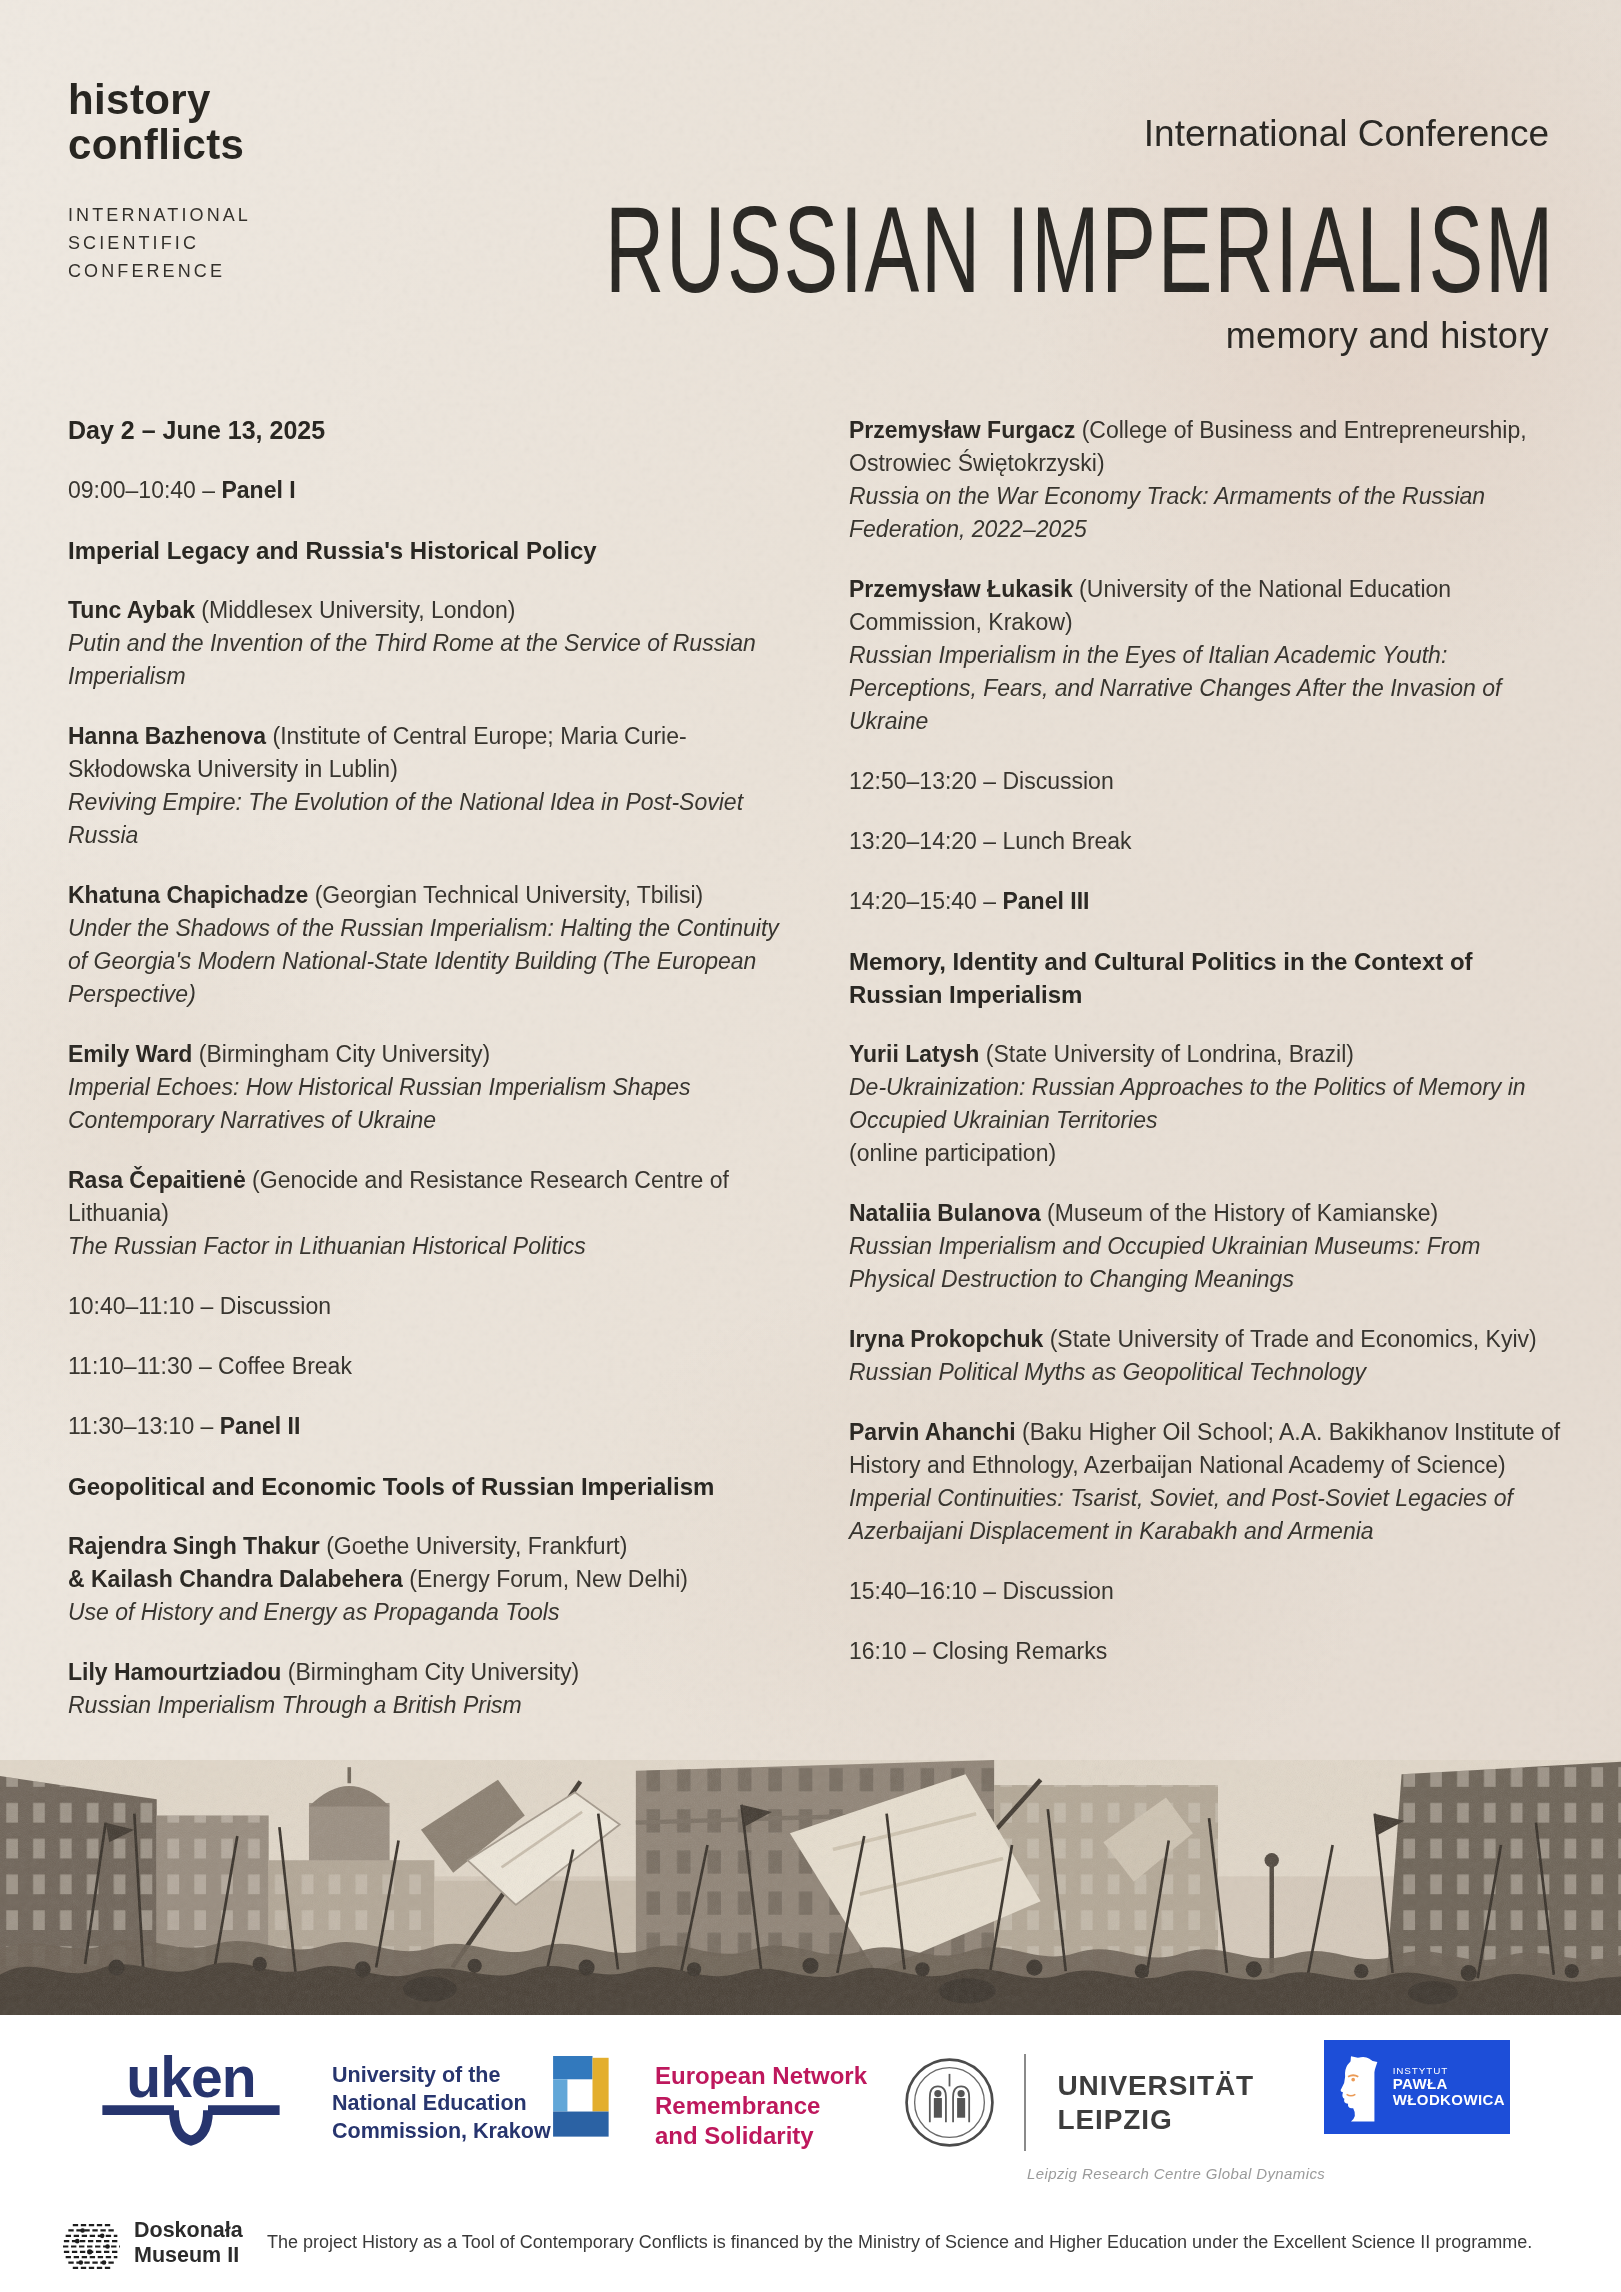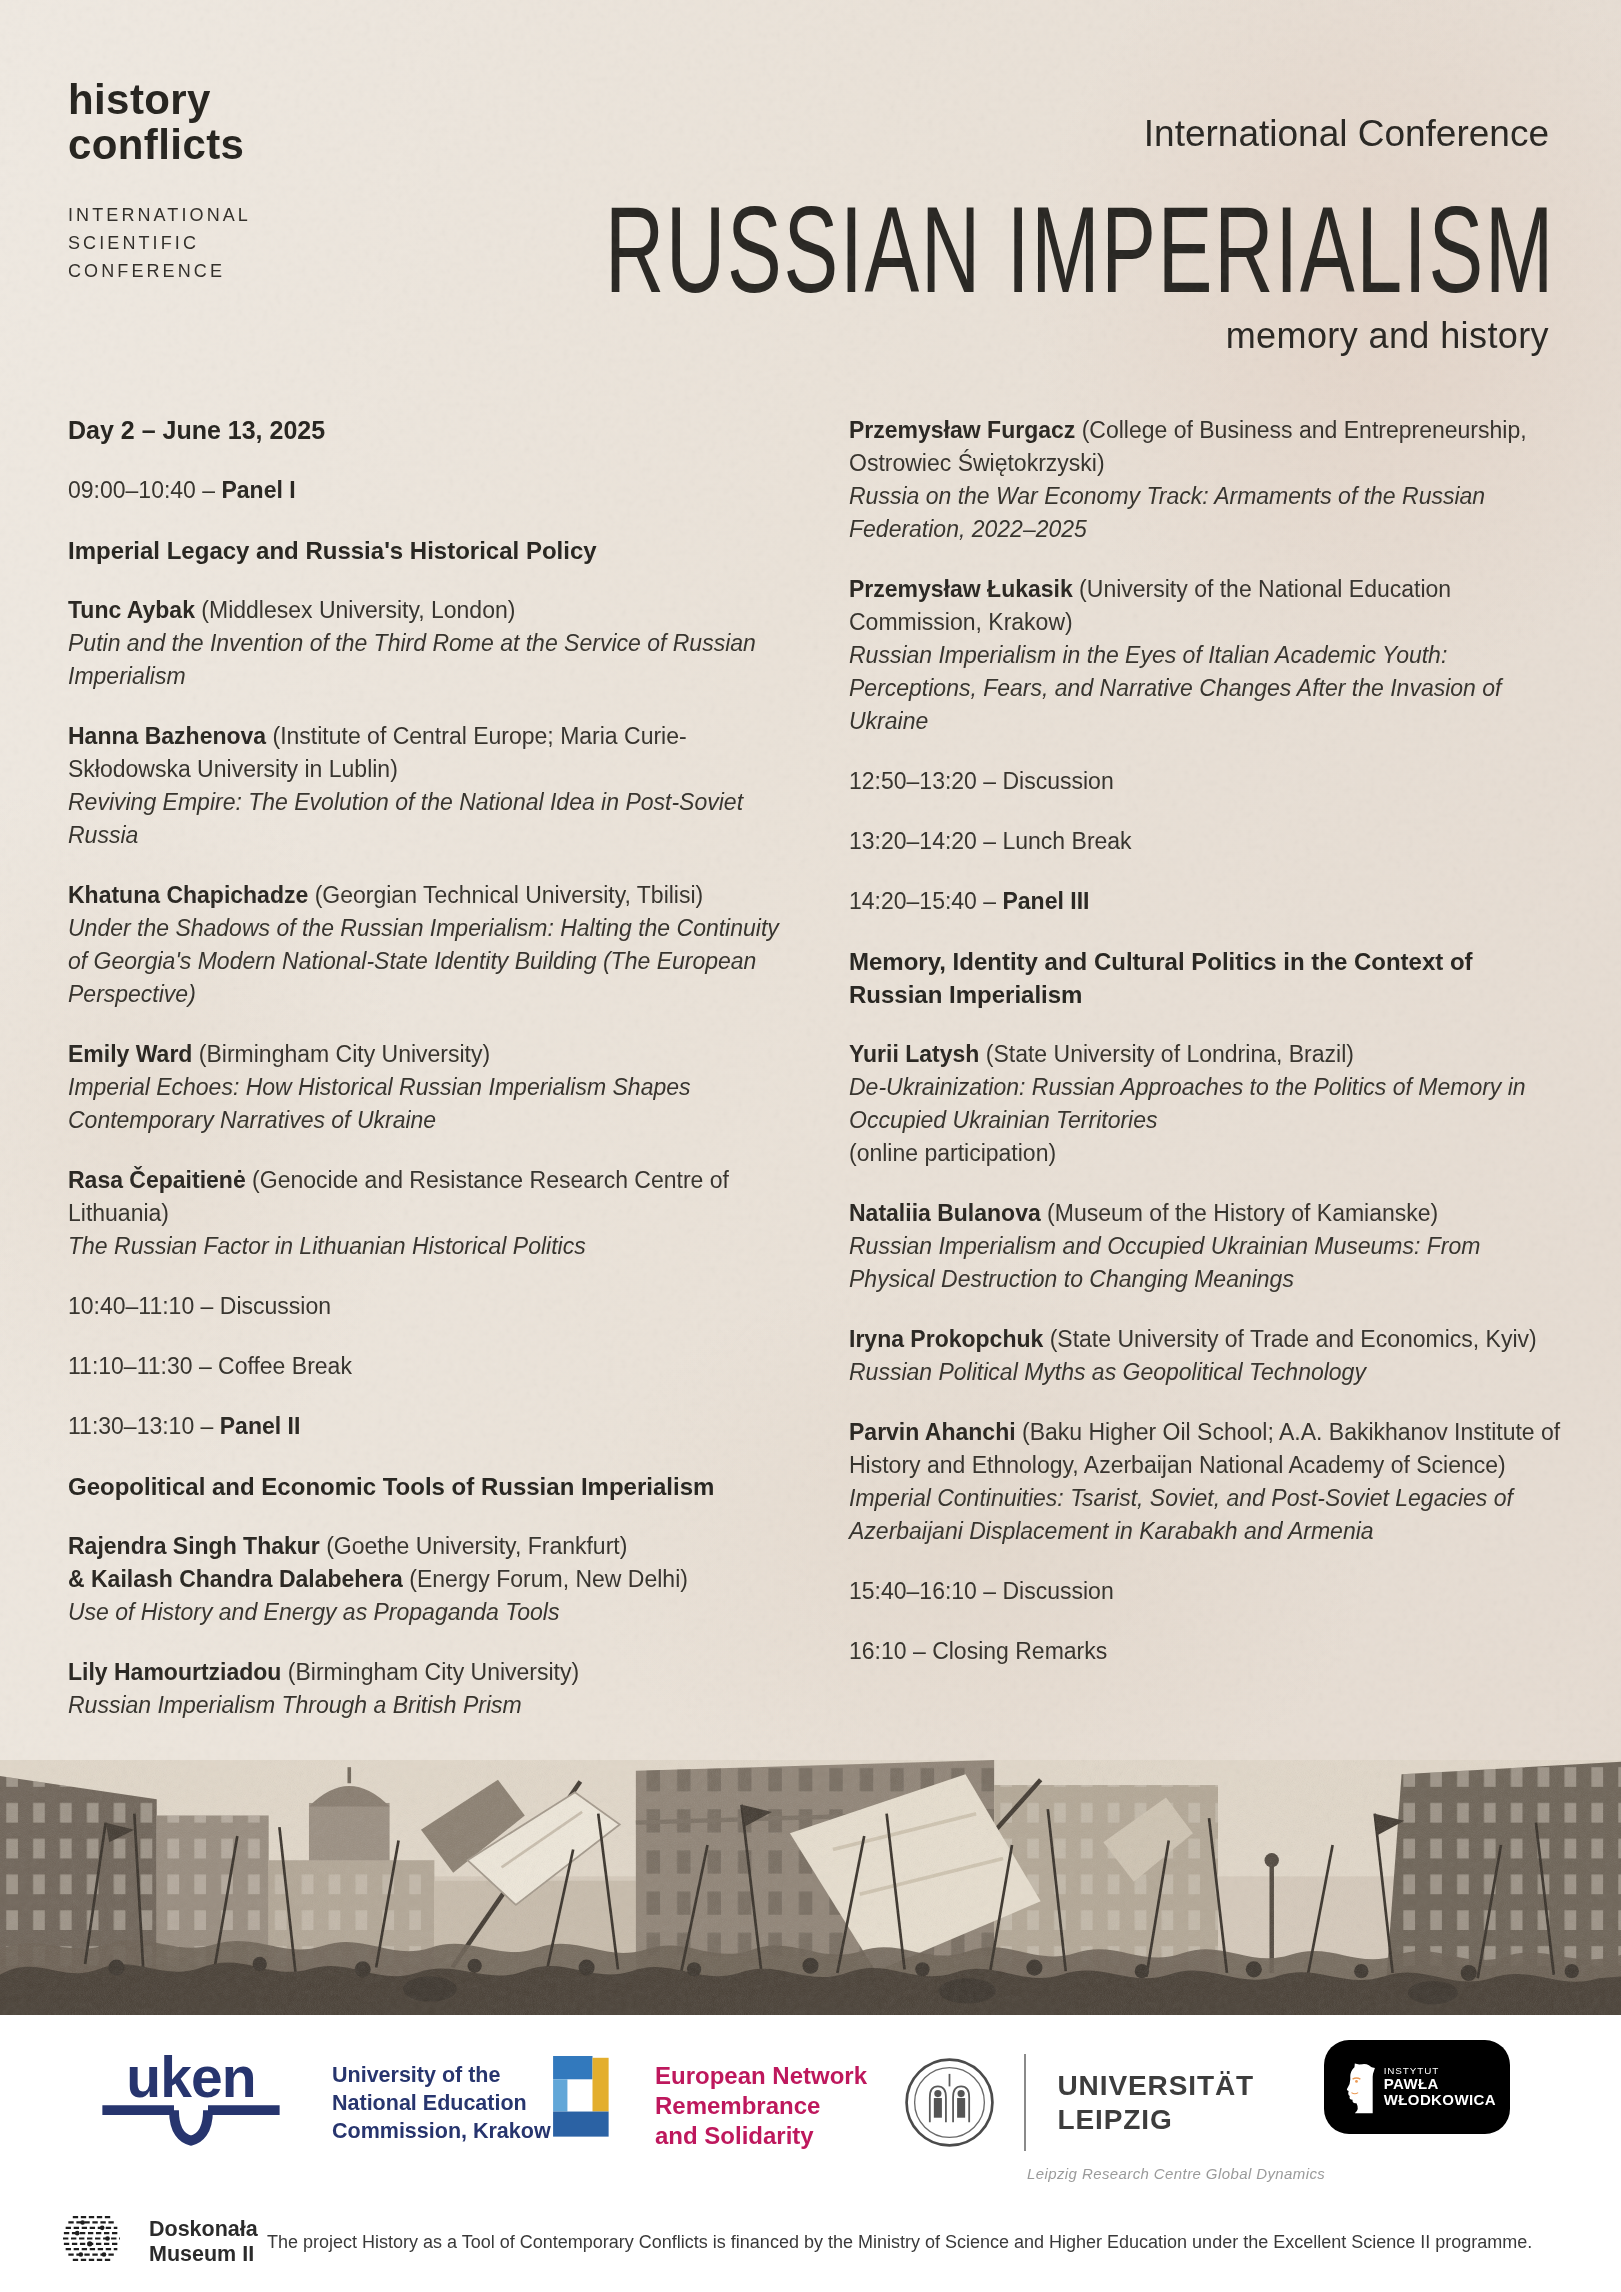--- a/index.html
+++ b/index.html
@@ -40,26 +40,26 @@
   .uken{left:97px;top:36px;display:flex;align-items:center;gap:47px;}
   .uken-word{font-size:57px;font-weight:800;letter-spacing:-0.9px;color:#27356e;line-height:52px;text-align:center;}
   .uken-text{margin-top:5.4px;font-size:21.5px;font-weight:700;line-height:28px;color:#27356e;}
   .enrs{left:553px;top:41px;display:flex;align-items:flex-start;gap:23px;}
   .enrs-text{margin-top:5px;font-size:24px;font-weight:700;line-height:30px;color:#be185d;}
   .leipzig{left:903px;top:39px;}
   .leipzig-top{display:flex;align-items:center;gap:12px;}
   .leipzig-div{width:1.8px;height:97px;background:#8a8a8a;margin:0 19.7px 0 16px;}
   .leipzig-name{font-size:28px;font-weight:600;letter-spacing:0.9px;line-height:34px;color:#3d3d3d;}
   .leipzig-sub{margin-left:124px;margin-top:14.3px;font-size:15px;color:#9a9a9a;letter-spacing:0.4px;font-style:italic;}
-  .wlodkowic{left:1324px;top:25px;width:186px;height:94px;background:#000000;display:flex;align-items:center;padding:0 14px;box-sizing:border-box;border-radius:25px;}
+  .wlodkowic{left:1324px;top:25px;width:186px;height:94px;background:#1d4ed8;display:flex;align-items:center;padding:0 5px;box-sizing:border-box;}
   .wlodkowic-text{color:#ffffff;line-height:1.05;margin-left:-12.5px;}
   .wlodkowic-text .t1{font-size:9.9px;letter-spacing:0.9px;}
   .wlodkowic-text .t2,.wlodkowic-text .t3{font-size:15px;font-weight:600;letter-spacing:0.4px;}
   .funding-row{position:absolute;left:0;top:195px;width:1621px;}
-  .doskonala{position:absolute;left:63px;top:0;display:flex;align-items:flex-end;gap:29px;}
+  .doskonala{position:absolute;left:63px;top:8px;display:flex;align-items:flex-start;gap:14px;}
   .dosk-text{font-size:21.5px;font-weight:700;line-height:25px;color:#2b2b2b;}
   .funding{position:absolute;left:267px;top:21.5px;margin:0;font-size:18px;color:#3a3a3a;white-space:nowrap;}
 </style>
 </head>
 <body>
 
 <div class="poster">
   <div class="blotch b1"></div>
   <div class="blotch b2"></div>
   <div class="blotch b3"></div>

